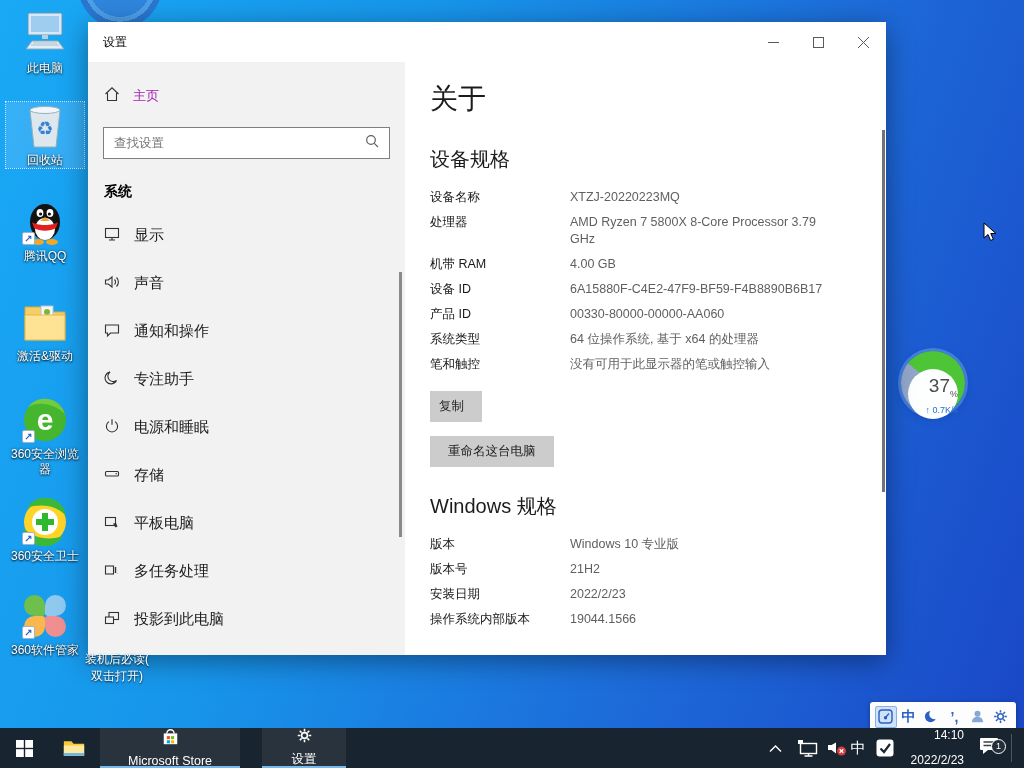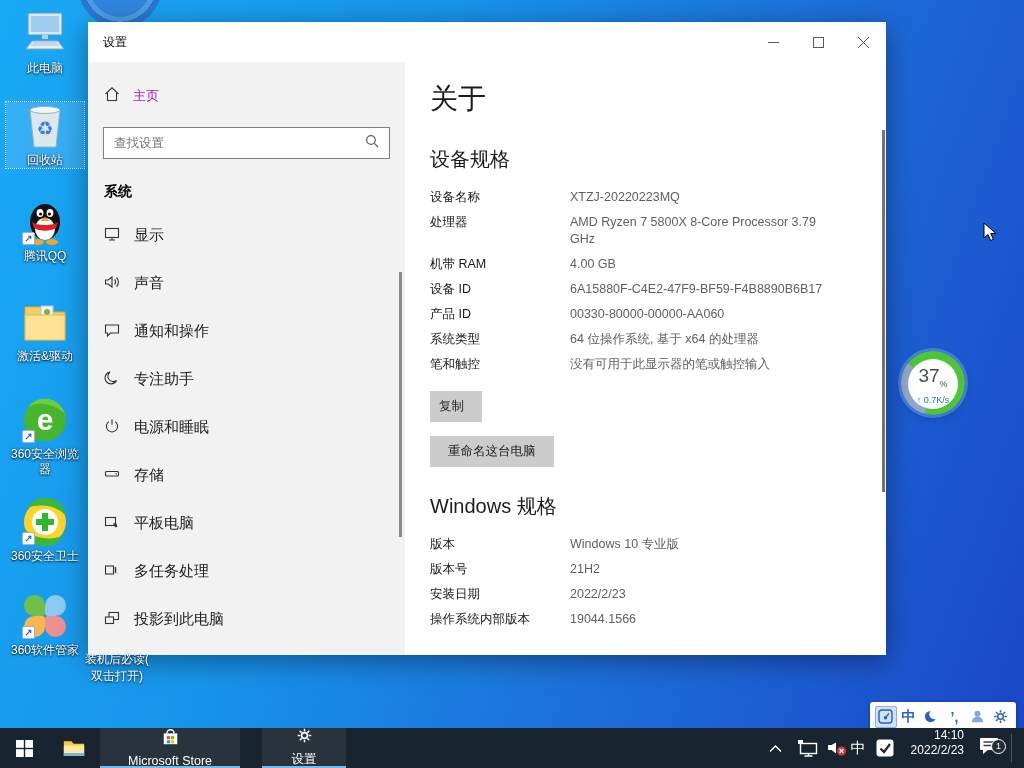--- a/index.html
+++ b/index.html
@@ -19,22 +19,22 @@
     text-shadow:0 1px 2px rgba(0,0,0,.85), 0 0 3px rgba(0,0,0,.5); }
   .dicon.selected { outline:1px dotted #cfe8ff; background:rgba(160,210,255,.22); }
   .shortcut-arrow { position:absolute; left:1px; bottom:1px; width:13px; height:13px; background:#fff;
     border:1px solid #9db4ca; border-radius:2px; font-size:10px; line-height:11px; color:#1f5fd0; font-weight:bold; }
   .petal { position:absolute; width:21px; height:21px; border-radius:50% 50% 50% 15%; }
 
   
   .ball { position:absolute; left:901px; top:351px; width:64px; height:64px; border-radius:50%;
     background:conic-gradient(#4ec437 0deg 195deg, #92a6c8 195deg 308deg, #4ec437 308deg 360deg);
     box-shadow:0 0 0 3px rgba(150,200,255,.35), 0 3px 8px rgba(0,40,120,.35); z-index:6; }
-  .ball-inner { position:absolute; left:7px; top:8px; width:50px; height:50px; border-radius:50%;
-    background:#fdfefe; text-align:center; }
+  .ball-inner { position:absolute; left:7px; top:18px; width:50px; height:50px; border-radius:50%;
+    background:#fdfefe; text-align:right; }
   .ball-pct { font-size:19px; color:#4c4c4c; line-height:22px; margin-top:6px; }
   .ball-pct sub { font-size:9px; }
   .ball-speed { font-size:9px; color:#2a6fd0; line-height:11px; }
   .ball-speed .up { color:#2e7ce8; }
 
   
   .win { position:absolute; left:88px; top:22px; width:798px; height:633px; background:#fff;
     box-shadow:0 6px 26px rgba(0,0,0,.4); z-index:10; display:flex; flex-direction:column; }
   .titlebar { height:40px; background:#fff; display:flex; align-items:center; flex:0 0 40px; }
   .titlebar .t { font-size:12px; color:#000; padding-left:15px; flex:1; }
@@ -81,21 +81,21 @@
   .ime-ic.sel { background:#cfe2f8; border:1px solid #8ab0e8; }
 
   
   .taskbar { position:absolute; left:0; bottom:0; width:1024px; height:40px; background:#18242f; z-index:30; }
   .tb-btn { position:absolute; top:0; height:40px; display:flex; align-items:center; justify-content:center;
     gap:8px; color:#fff; font-size:12.5px;flex-direction:column; }
   .tb-btn.active { background:rgba(255,255,255,.07); }
   .tb-btn.active::after { content:""; position:absolute; left:0; bottom:0; width:100%; height:2px; background:#76b9ed; }
   .tray-ic { position:absolute; top:0; height:40px; display:flex; align-items:center; justify-content:center; color:#fff; }
   .clock { position:absolute; top:0; height:40px; display:flex; flex-direction:column; align-items:flex-end;
-    justify-content:flex-start; color:#fff; font-size:12px; line-height:15px; }
+    justify-content:space-between; color:#fff; font-size:12px; line-height:15px; }
   .badge { position:absolute; right:-7px; bottom:5px; width:15px; height:15px; border-radius:50%;
     background:#242e38; border:1.5px solid #fff; color:#fff; font-size:9px; line-height:12px; text-align:center; }
   .tb-sep { position:absolute; right:12px; top:6px; width:1px; height:28px; background:#4a5763; }
 
   
   .cursor { position:absolute; left:983px; top:222px; z-index:99; }
 </style>
 </head>
 <body>
 

